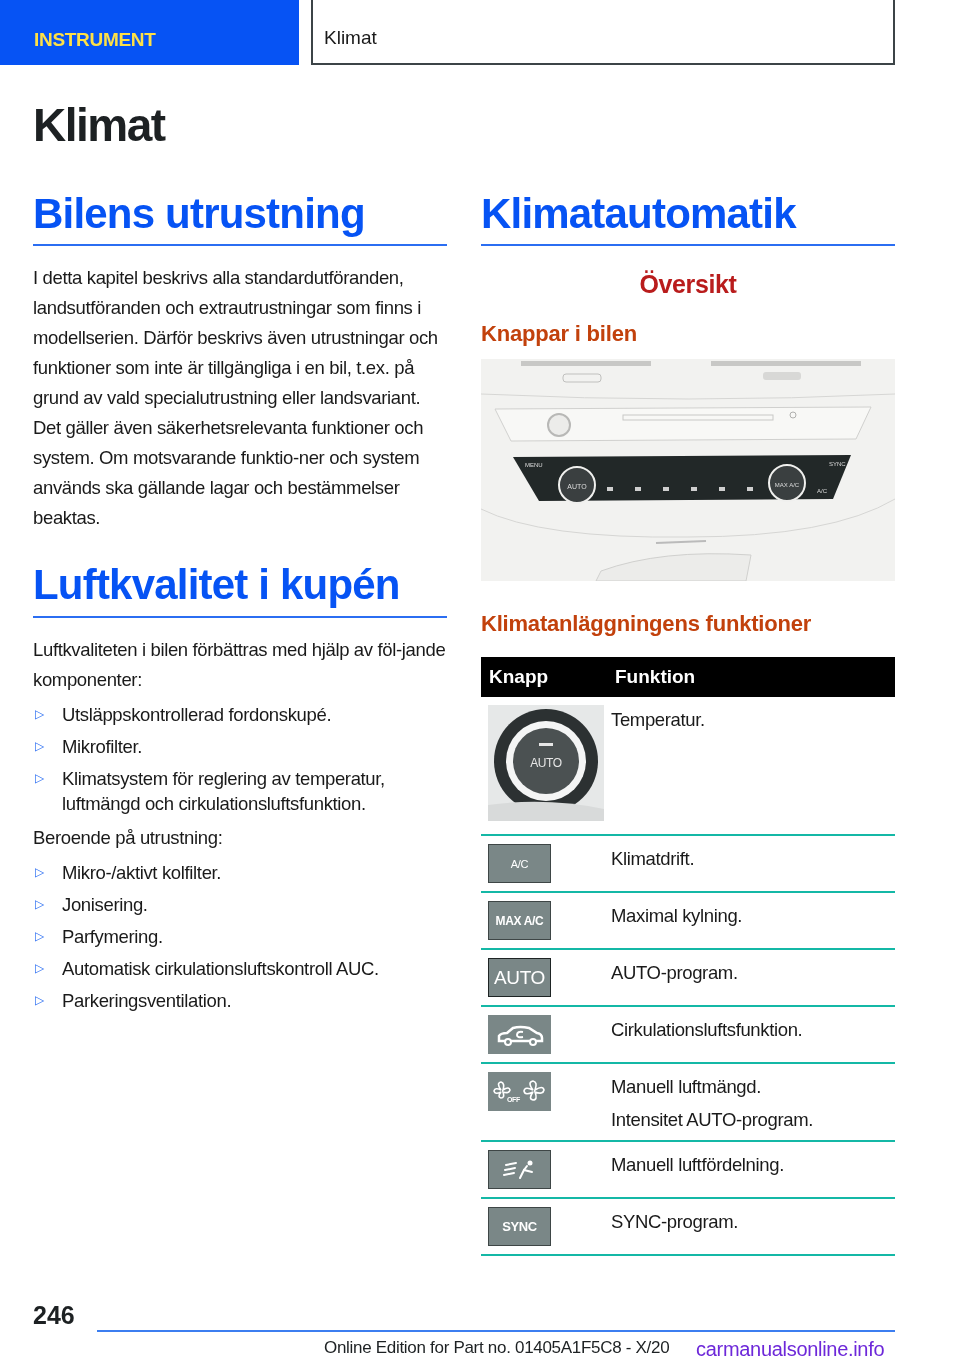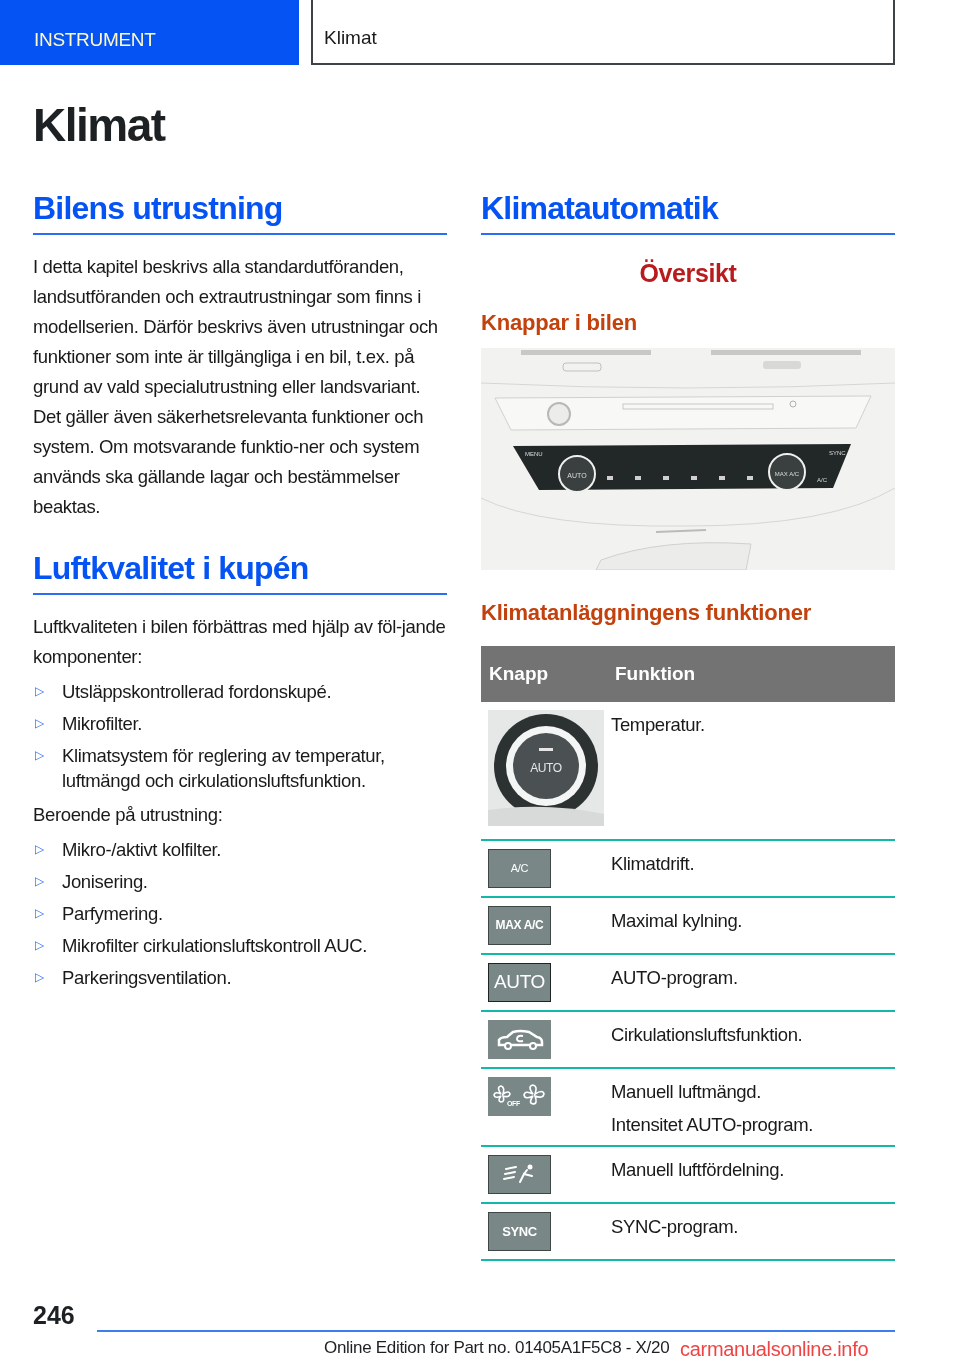--- a/index.html
+++ b/index.html
@@ -1,77 +1,77 @@
 <!DOCTYPE html>
 <html><head>
   <meta charset="utf-8">
   <style>
     * { box-sizing: border-box; margin: 0; padding: 0; }
     html, body { width: 960px; height: 1362px; background: #ffffff; overflow: hidden; }
     body { position: relative; font-family: "Liberation Sans", "DejaVu Sans", sans-serif; color: #1a1a1a; }
 
     .header-tab-left {
       position: absolute; left: 0; top: 0; width: 299px; height: 65px;
-      background: #0653f4; color: #fef9c3;
-      font-weight: normal; font-size: 19px; letter-spacing: -0.3px;
+      background: #0653f4; color: #fde047;
+      font-weight: bold; font-size: 19px; letter-spacing: -0.3px;
       display: flex; align-items: flex-end; padding: 0 0 14px 34px;
     }
     .header-tab-right {
       position: absolute; left: 311px; top: -2px; width: 584px; height: 67px;
       border: 2px solid #3c4447; border-top: none;
       font-size: 19px; color: #1a1a1a;
       display: flex; align-items: flex-end; padding: 0 0 14px 11px;
     }
 
     .page-title {
       position: absolute; left: 33px; top: 98px;
       font-size: 46px; font-weight: bold; letter-spacing: -1.5px; color: #1d2123;
     }
 
     .col { position: absolute; top: 190px; }
     .col-left { left: 33px; width: 414px; }
     .col-right { left: 481px; width: 414px; }
 
     .h1 {
-      font-size: 32px; font-weight: bold; color: #0653f4; letter-spacing: -0.8px;
+      font-size: 42px; font-weight: bold; color: #0653f4; letter-spacing: -0.8px;
       padding-bottom: 6px; border-bottom: 2px solid #2b6ef2; line-height: 1.15;
     }
     .h2 { font-size: 25px; font-weight: bold; color: #b91c1c; letter-spacing: -0.4px; text-align: center; }
     .h3 { font-size: 22px; font-weight: bold; color: #c2410c; letter-spacing: -0.2px; }
 
     .para { font-size: 18.5px; line-height: 30px; color: #1a1a1a; letter-spacing: -0.35px; }
 
     .bullet-list { list-style: none; }
     .bullet-item { display: flex; font-size: 18.5px; line-height: 25px; letter-spacing: -0.35px; margin-top: 7px; }
     .bullet-mark { width: 29px; flex-shrink: 0; color: #2b6ef2; font-size: 12px; line-height: 25px; padding-left: 2px; }
 
     .car-image {
       width: 414px; height: 222px; background: #f3f3f1; position: relative; overflow: hidden;
     }
 
     table.func { width: 414px; border-collapse: collapse; }
     table.func th {
-      background: #737373; color: #fff; text-align: left; font-size: 19px; font-weight: bold;
-      height: 56px; padding: 0 8px;
+      background: #000000; color: #fff; text-align: left; font-size: 19px; font-weight: bold;
+      height: 40px; padding: 0 8px;
     }
     table.func td { vertical-align: top; border-bottom: 2px solid #14b8a6; font-size: 18.5px; letter-spacing: -0.35px; }
     table.func td.knapp { width: 126px; padding: 8px 0 8px 7px; }
     table.func td.funk { padding: 10px 0 8px 4px; line-height: 25px; }
     table.func td.funk p + p { margin-top: 8px; }
 
     .btn-img {
       width: 63px; height: 39px; background: #7a8787; border: 1px solid #3e4646;
       color: #fff; display: flex; align-items: center; justify-content: center;
       font-weight: bold; font-size: 12px;
     }
 
     .footer-num { position: absolute; left: 33px; top: 1301px; font-size: 25px; font-weight: bold; color: #1d2123; text-align: right; }
     .footer-line { position: absolute; left: 97px; top: 1330px; width: 798px; height: 2px; background: #3c7ef0; }
     .footer-text { position: absolute; left: 276px; top: 1338px; font-size: 17px; color: #1d2123; letter-spacing: -0.3px; margin-left: 48px; }
-    .footer-watermark { position: absolute; left: 680px; top: 1338px; font-size: 20px; color: #ef4444; letter-spacing: -0.3px; text-align: center; }
+    .footer-watermark { position: absolute; left: 696px; top: 1338px; font-size: 20px; color: #6d28d9; letter-spacing: -0.3px; text-align: center; }
   </style>
 </head>
 <body>
 
 <div class="header-tab-left">
   <span>INSTRUMENT</span>
 </div>
 <div class="header-tab-right">
   <span>Klimat</span>
 </div>
@@ -110,21 +110,21 @@
     <li class="bullet-item">
       <span class="bullet-mark">▷</span>
       <span>Jonisering.</span>
     </li>
     <li class="bullet-item">
       <span class="bullet-mark">▷</span>
       <span>Parfymering.</span>
     </li>
     <li class="bullet-item">
       <span class="bullet-mark">▷</span>
-      <span>Mikrofilter cirkulationsluftskontroll AUC.</span>
+      <span>Automatisk cirkulationsluftskontroll AUC.</span>
     </li>
     <li class="bullet-item">
       <span class="bullet-mark">▷</span>
       <span>Parkeringsventilation.</span>
     </li>
   </ul>
 </div>
 
 <div class="col col-right">
   <h2 class="h1">Klimatautomatik</h2>

